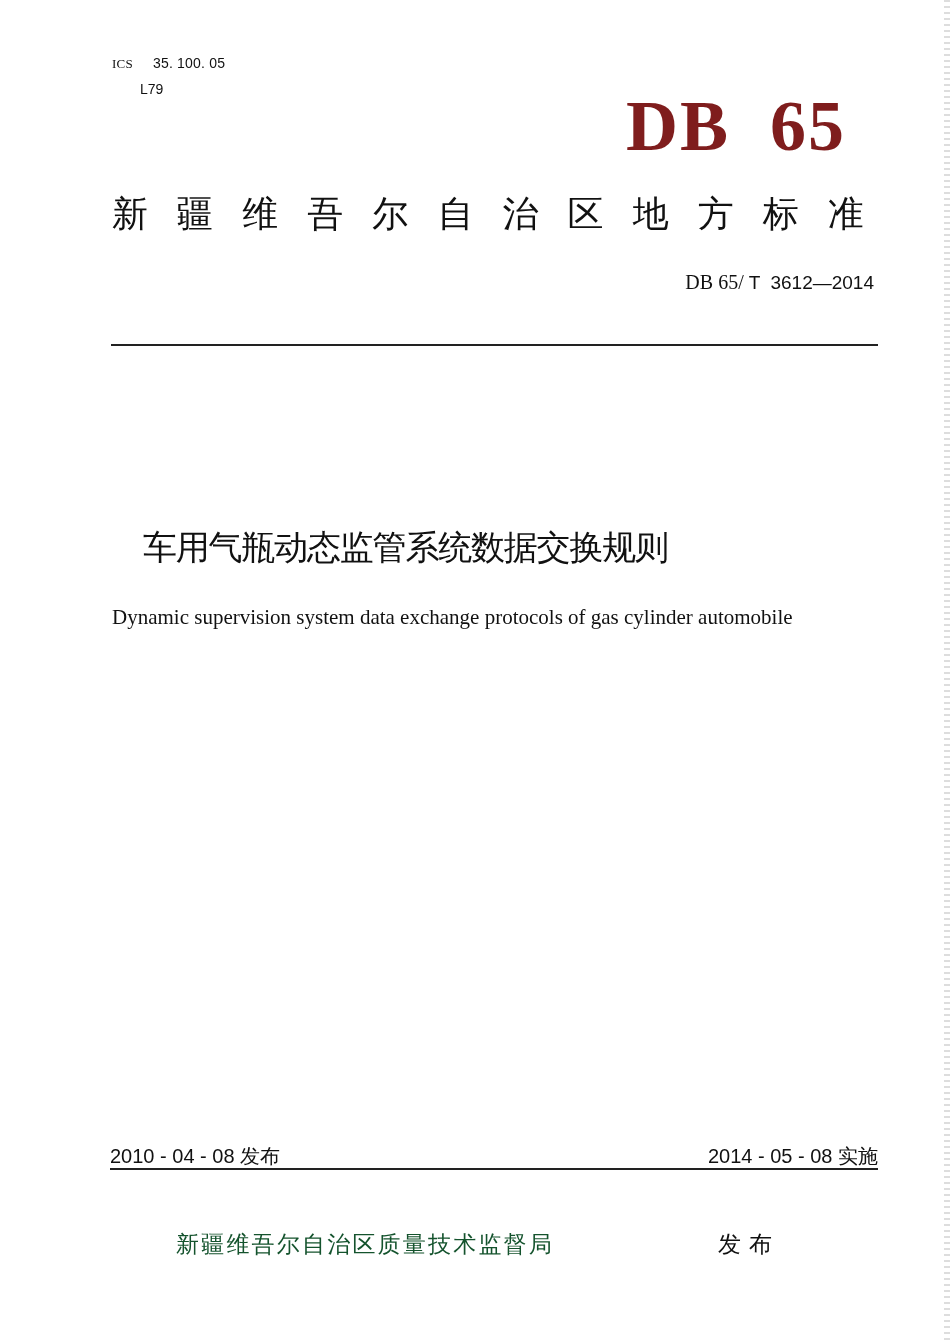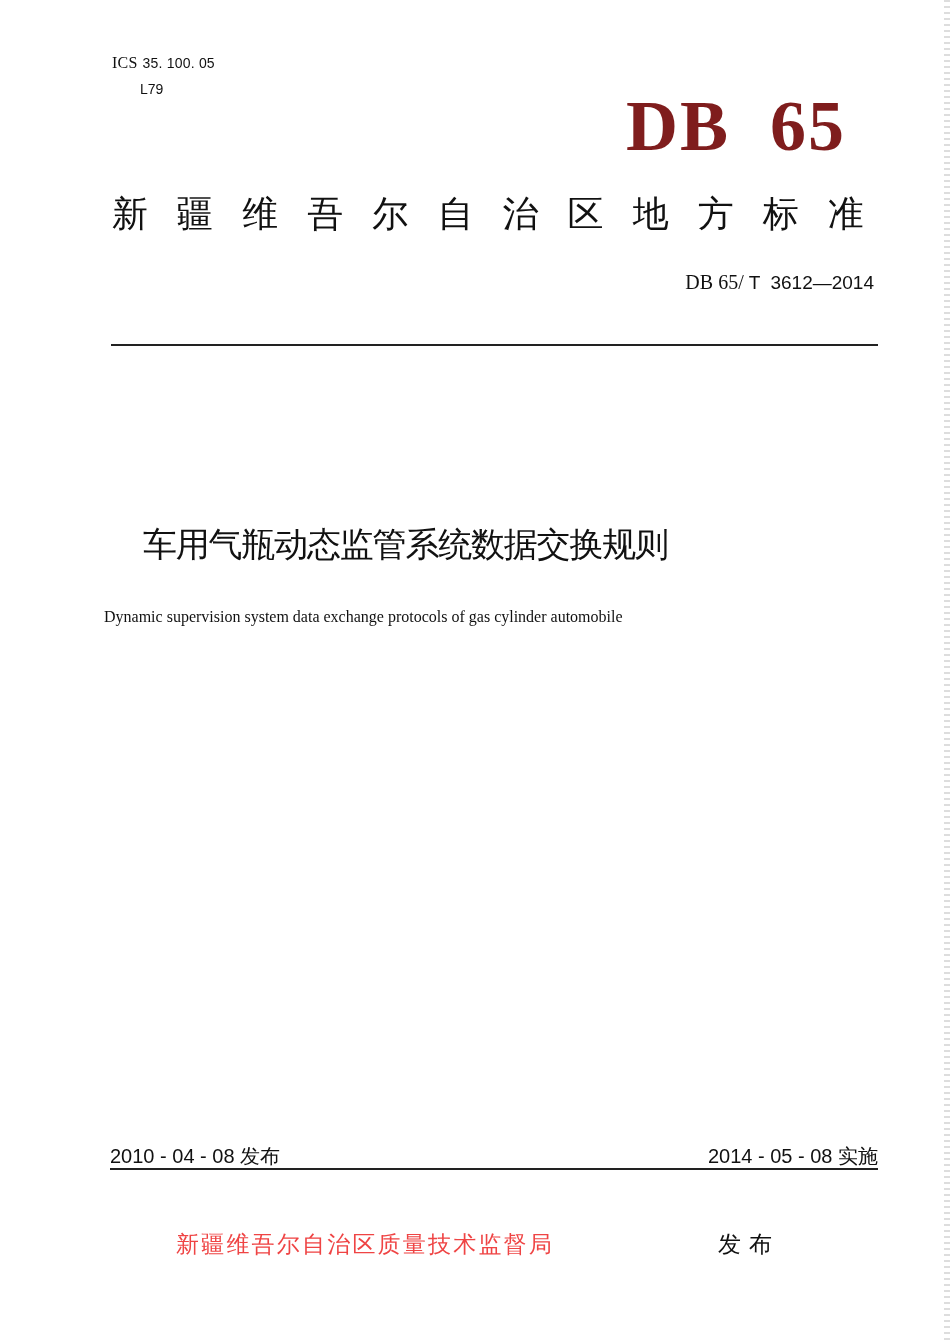--- a/index.html
+++ b/index.html
@@ -18,21 +18,21 @@
     .abs { position: absolute; }
 
     .ics {
       left: 112px; top: 54px;
       font-size: 14px;
       line-height: 18px;
       letter-spacing: 0.2px;
     }
     .ics .ics-label {
       font-family: "Liberation Serif", "DejaVu Serif", serif;
-      font-size: 16px;
+      font-size: 13px;
     }
     .ccs {
       left: 112px; top: 80px;
       font-size: 14px;
       line-height: 18px;
       margin-left: 28px;
     }
 
     .db-mark {
       right: 104px; top: 86px;
@@ -68,32 +68,32 @@
     }
 
     .rule {
       height: 0;
       border-top: 2px solid #222;
     }
     .rule-top { left: 111px; top: 344px; width: 767px; }
 
     .title-cn {
       left: 143px; top: 522px;
-      font-family: Liberation Mono, monospace;
+      font-family: Liberation Sans, sans-serif;
       font-size: 34px;
       line-height: 50px;
       letter-spacing: -1.2px;
       color: #111;
       white-space: nowrap;
     }
 
     .title-en {
-      left: 104px; top: 603px;
+      left: 112px; top: 603px;
       font-family: "Liberation Serif", "DejaVu Serif", serif;
-      font-size: 16px;
+      font-size: 21px;
       line-height: 28px;
       white-space: nowrap;
       color: #111;
     }
 
     .date-publish {
       left: 110px; top: 1143px;
       font-size: 20px;
       line-height: 26px;
       white-space: pre;
@@ -111,21 +111,21 @@
     }
     .rule-dates { left: 110px; top: 1168px; width: 768px; border-top-width: 2px; }
 
     .issuer {
       left: 176px; top: 1228px;
       font-family: "DejaVu Sans", sans-serif;
       font-size: 23px;
       line-height: 32px;
       letter-spacing: 2.2px;
       white-space: nowrap;
-      color: #ef4444;
+      color: #14532d;
     }
     .issuer-action {
       left: 718px; top: 1228px;
       font-family: "DejaVu Sans", sans-serif;
       font-size: 23px;
       line-height: 32px;
       letter-spacing: 8px;
       white-space: nowrap;
       color: #111;
     }
@@ -143,21 +143,21 @@
       );
     }
   </style>
 </head>
 <body>
 
 <div class="abs scan-edge"></div>
 
 <div class="abs ics">
   <span class="ics-label">ICS</span>
-  <span style="margin-left:1px;">35. 100. 05</span>
+  <span style="margin-left:16px;">35. 100. 05</span>
 </div>
 <div class="abs ccs">L79</div>
 
 <div class="abs db-mark">DB  65</div>
 
 <div class="abs std-category">
   <span>新</span>
   <span>疆</span>
   <span>维</span>
   <span>吾</span>

